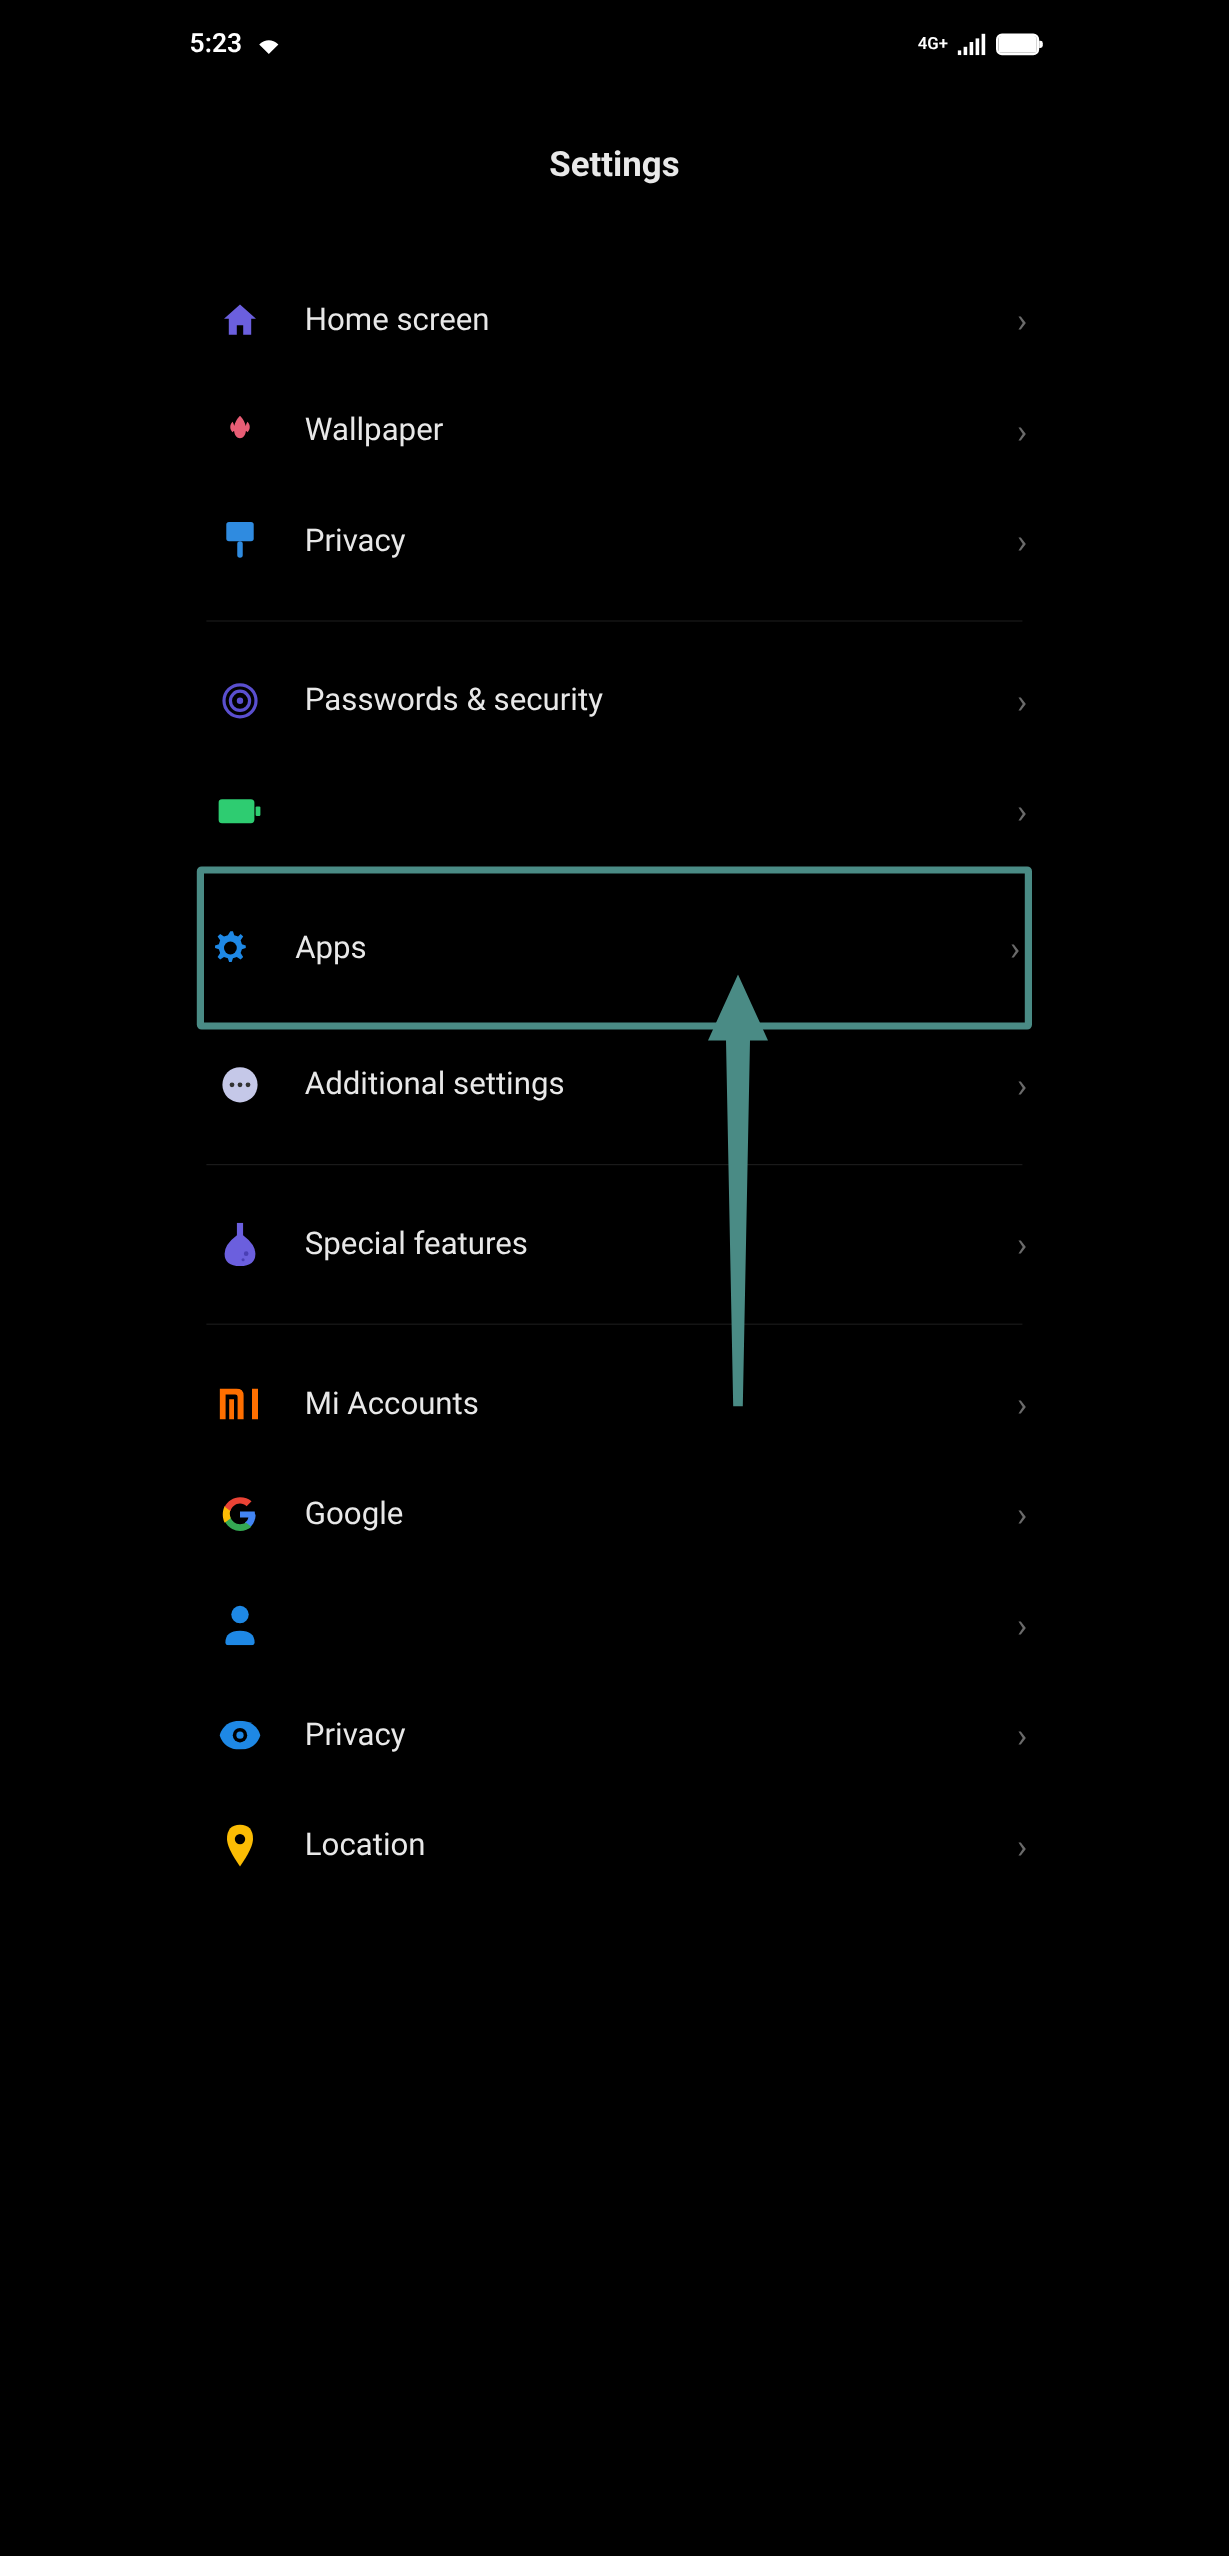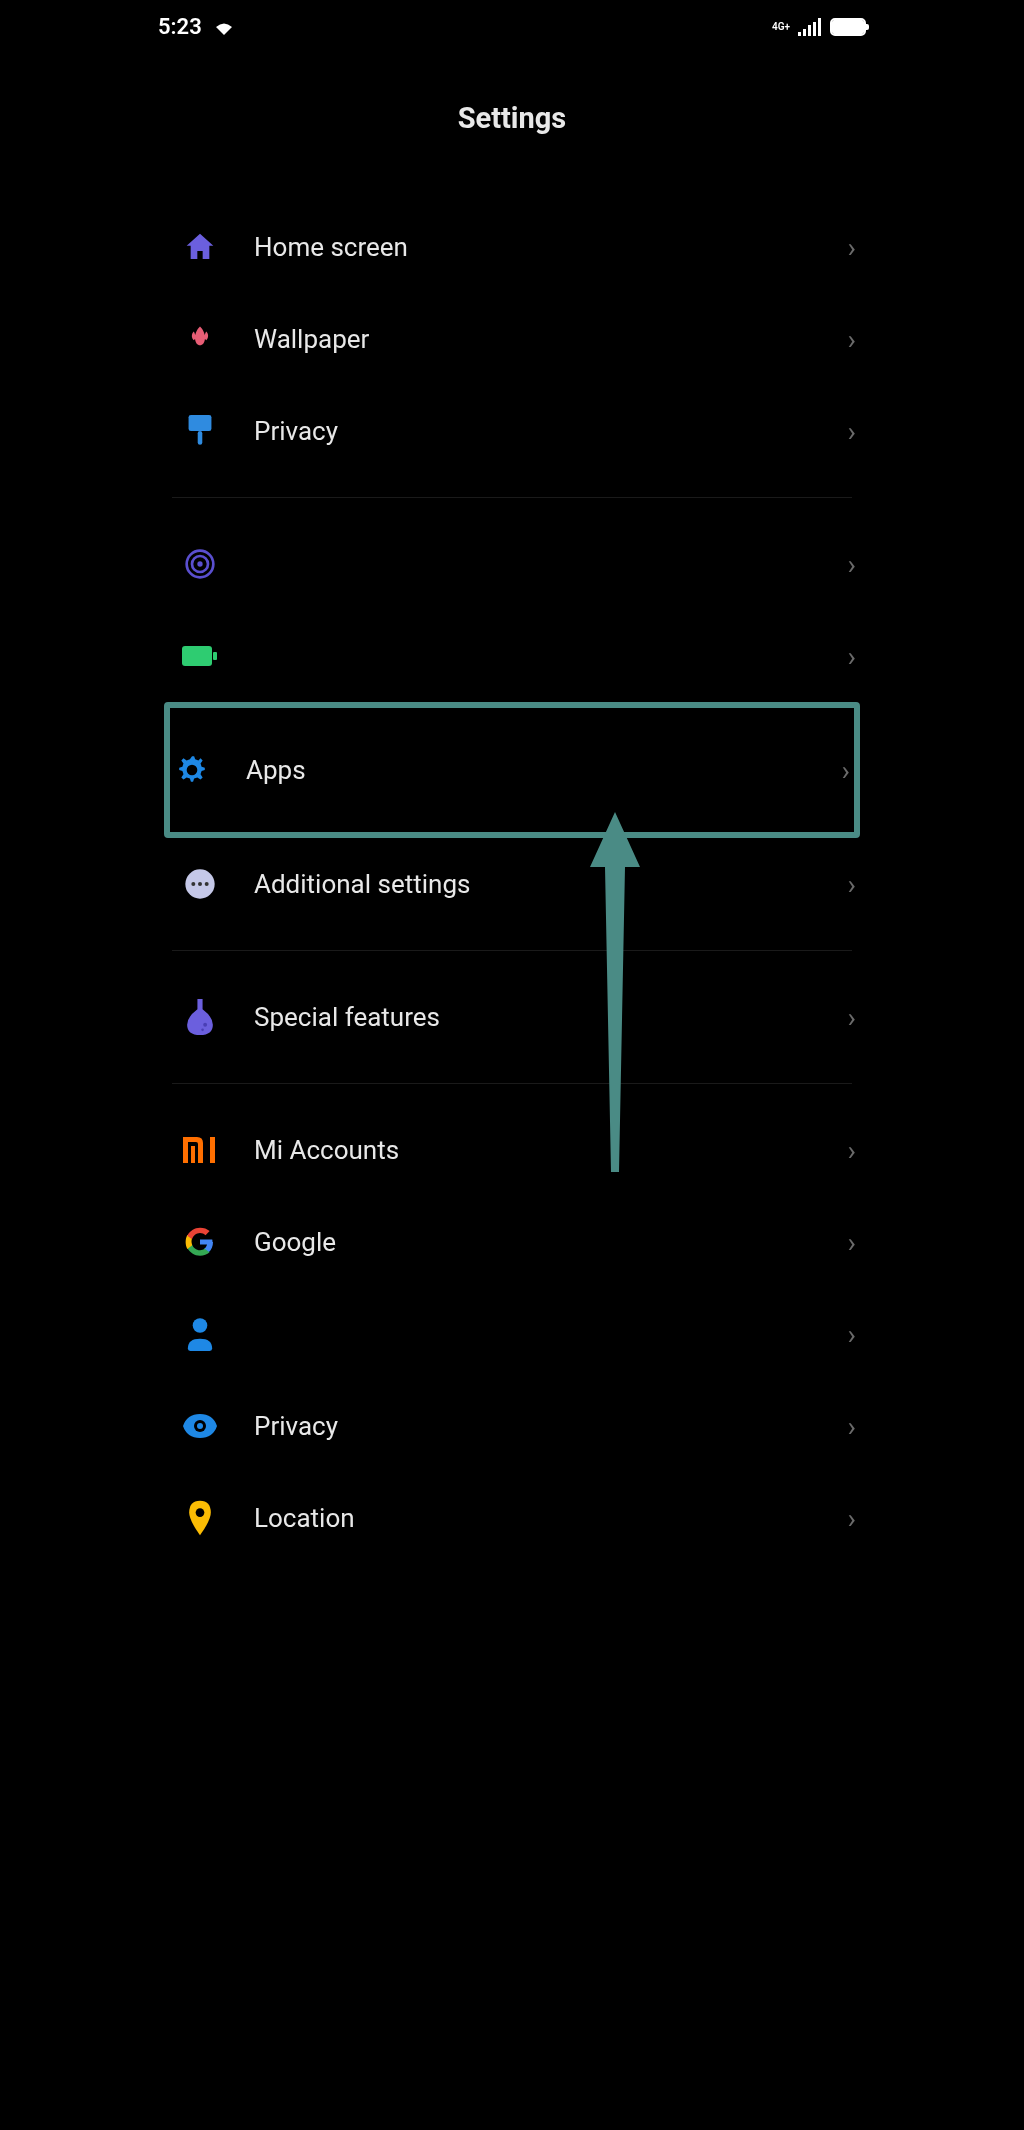--- a/index.html
+++ b/index.html
@@ -13,21 +13,21 @@
     }
     .phone-frame {
       width: 752px;
       margin: 0 auto;
       position: relative;
     }
     .status-bar {
       display: flex;
       justify-content: space-between;
       align-items: center;
-      padding: 14px 22px;
+      padding: 24px 22px;
       font-size: 22px;
       font-weight: 600;
       color: #fff;
     }
     .status-left { display: flex; align-items: center; gap: 10px; }
     .status-right { display: flex; align-items: center; gap: 8px; }
     .page-title {
       text-align: center;
       font-size: 29px;
       font-weight: 700;
@@ -78,21 +78,21 @@
       margin: 20px 36px;
     }
     .annotation-arrow {
       position: absolute;
       left: 449px;
       top: 812px;
       pointer-events: none;
       z-index: 100;
     }
     .signal-text {
-      font-size: 10px;
+      font-size: 14px;
       line-height: 10px;
       text-align: right;
     }
     .battery-icon {
       width: 36px;
       height: 18px;
       border: 2px solid #fff;
       border-radius: 5px;
       position: relative;
     }
@@ -179,20 +179,21 @@
     <div class="divider"></div>
 
     <div class="menu-item">
       <span class="menu-icon">
         <svg width="32" height="32" viewBox="0 0 24 24">
             <circle cx="12" cy="12" r="10" fill="none" stroke="#5a4fcf" stroke-width="2"></circle>
             <circle cx="12" cy="12" r="6" fill="none" stroke="#5a4fcf" stroke-width="2"></circle>
             <circle cx="12" cy="12" r="2" fill="#5a4fcf"></circle>
           </svg>
       </span>
+      <span class="menu-label">Passwords &amp; security</span>
       <span class="chevron">›</span>
     </div>
 
     <div class="menu-item">
       <span class="menu-icon">
         <svg width="36" height="24" viewBox="0 0 36 24">
             <rect x="0" y="2" width="30" height="20" rx="3" fill="#2ecc71"></rect>
             <rect x="31" y="8" width="4" height="8" rx="1" fill="#2ecc71"></rect>
           </svg>
       </span>

